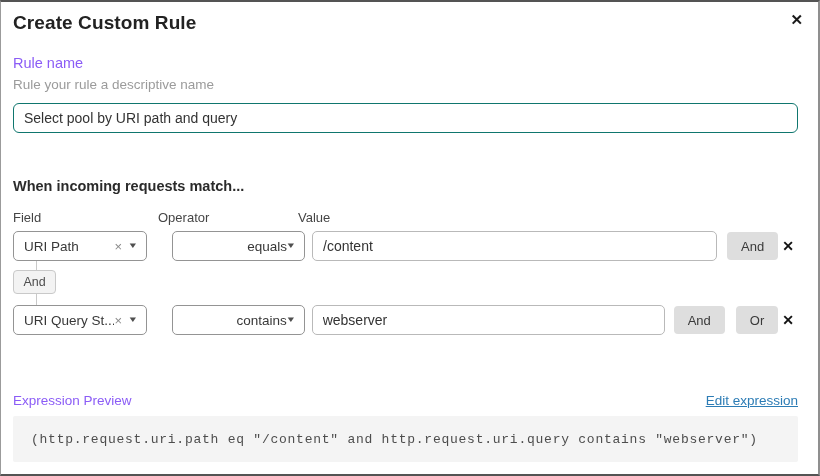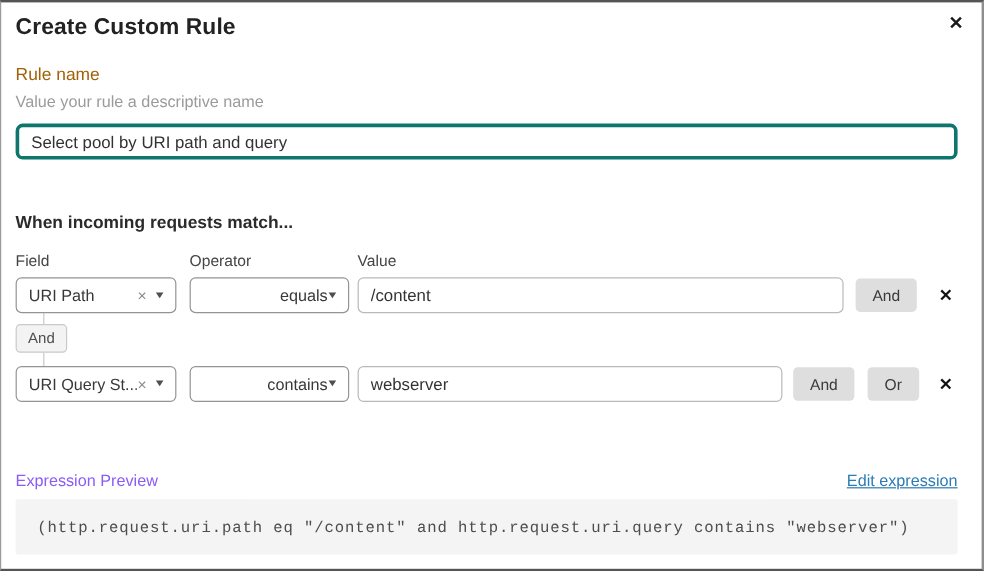--- a/index.html
+++ b/index.html
@@ -39,34 +39,34 @@
     color: #1a1a1a;
     cursor: pointer;
     line-height: 18px;
     padding: 2px;
   }
 
   .rule-label {
     margin-top: 20px;
     font-size: 14.5px;
     line-height: 17px;
-    color: #a16207;
+    color: #8b5cf6;
   }
   .rule-hint {
     margin-top: 5px;
     font-size: 13.5px;
     line-height: 16px;
     color: #9b9b9b;
   }
   .name-input {
     display: block;
     margin-top: 10px;
     width: 100%;
     height: 30px;
-    border: 3px solid #0f766e;
+    border: 1px solid #0f766e;
     border-radius: 6px;
     padding: 0 10px;
     font-family: "Liberation Sans", sans-serif;
     font-size: 14px;
     color: #333;
     outline: none;
   }
 
   .match-heading {
     margin-top: 45px;
@@ -99,21 +99,21 @@
     height: 30px;
     border: 1px solid #949494;
     border-radius: 5px;
     padding: 0 9px 0 10px;
     background: #fff;
     cursor: pointer;
     font-size: 13.5px;
     color: #383838;
   }
   .select-box .sel-label { flex: 1; white-space: nowrap; overflow: hidden; }
-  .field-select { width: 134px; margin-right: 11px; }
+  .field-select { width: 134px; margin-right: 25px; }
   .operator-select { width: 133px; margin-right: 7px; text-align: right; }
   .clear-x {
     font-size: 13px;
     color: #8a8a8a;
     margin-right: 7px;
     cursor: pointer;
     line-height: 1;
   }
   .caret {
     font-size: 8px;
@@ -219,21 +219,21 @@
 </head>
 <body>
 
 <div class="dialog">
 
   <button class="close-btn">✕</button>
 
   <h1 class="dialog-title">Create Custom Rule</h1>
 
   <div class="rule-label">Rule name</div>
-  <div class="rule-hint">Value your rule a descriptive name</div>
+  <div class="rule-hint">Rule your rule a descriptive name</div>
   <input class="name-input" type="text" value="Select pool by URI path and query" style="">
 
   <div class="match-heading">When incoming requests match...</div>
 
   <div class="col-labels">
     <div class="col-field">Field</div>
     <div class="col-operator">Operator</div>
     <div class="col-value">Value</div>
   </div>
 

